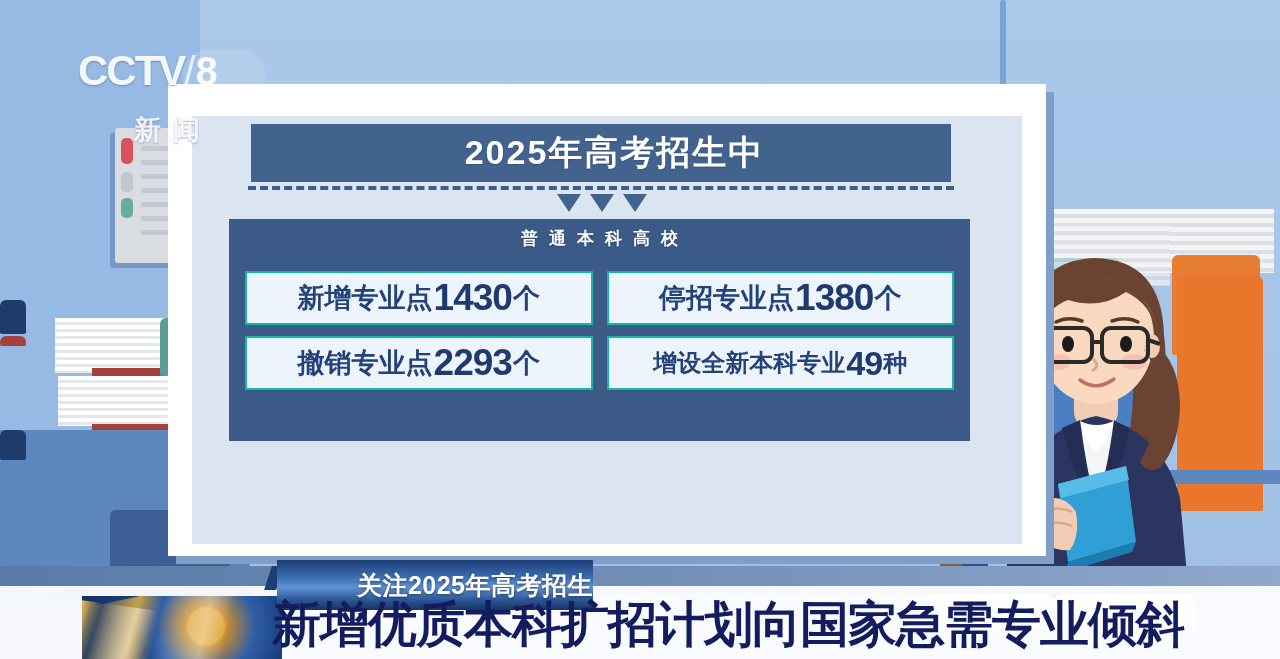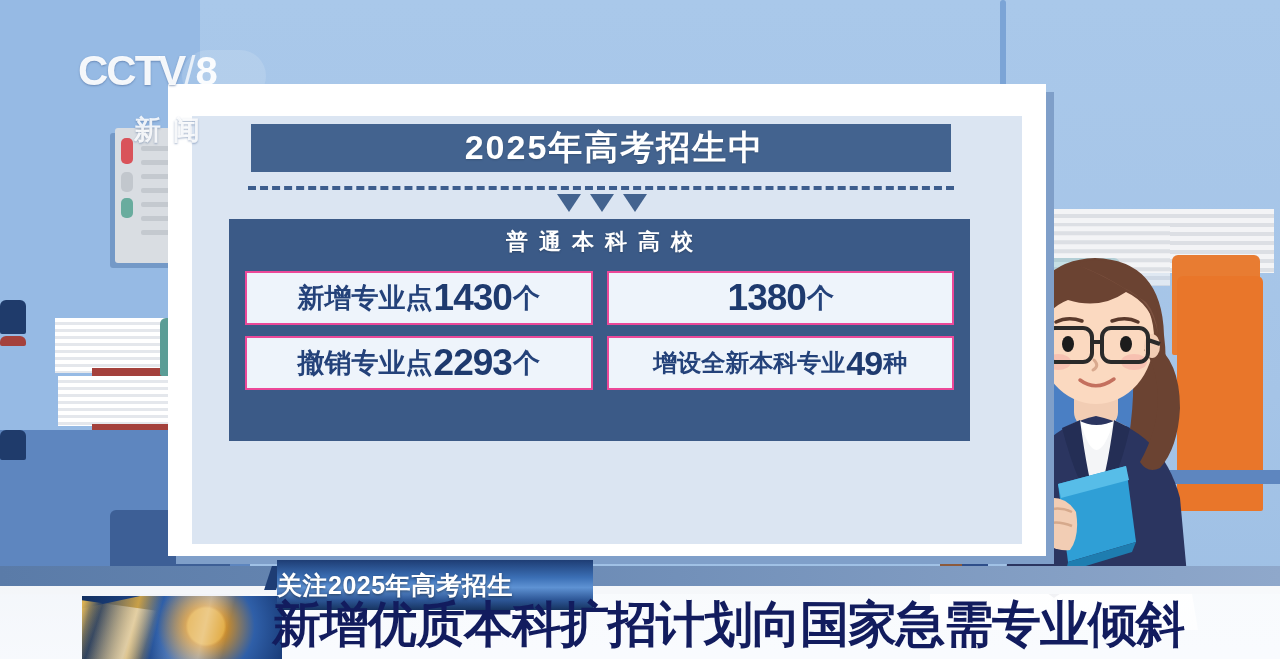--- a/index.html
+++ b/index.html
@@ -67,21 +67,21 @@
     position:absolute; left:168px; top:84px; width:878px; height:472px;
     background:#ffffff;
   }
   .inner {
     position:absolute; left:192px; top:116px; width:830px; height:428px;
     background:#dbe5f2;
   }
 
   
   .titlebar {
-    position:absolute; left:251px; top:124px; width:700px; height:48px;
+    position:absolute; left:251px; top:124px; width:700px; height:58px;
     background:#43638f;
     display:flex; align-items:center; justify-content:center;padding-left:27px;
   }
   .titlebar span {
     color:#ffffff; font-size:34px; font-weight:bold; letter-spacing:2px;
     text-shadow:0 1px 2px rgba(0,0,0,0.18);
   }
   .dashline {
     position:absolute; left:248px; top:186px; width:706px; height:0;
     border-top:4px dashed #3c5d8d;
@@ -97,31 +97,31 @@
   }
 
   
   .panel {
     position:absolute; left:229px; top:219px; width:741px; height:222px;
     background:#3b5a87;
   }
   .panel-head {
     position:absolute; left:0; top:8px; width:741px;
     text-align:center; color:#ffffff;
-    font-size:22px; font-weight:bold; letter-spacing:11px;
+    font-size:17px; font-weight:bold; letter-spacing:11px;
     text-indent:11px;
     text-shadow:0 1px 2px rgba(0,0,0,0.22);
   }
   .grid {
     position:absolute; left:16px; top:52px; width:709px;
     display:grid; grid-template-columns:1fr 1fr; gap:11px 14px;
   }
   .stat {
     height:54px; background:#eef4fb;
-    border:2px solid #ec4899;
+    border:2px solid #14b8a6;
     display:flex; align-items:center; justify-content:center;
     white-space:nowrap; overflow:hidden;
   }
   .stat .lbl {
     color:#24427a; font-size:27px; font-weight:bold; letter-spacing:0px;
   }
   .stat .num {
     color:#1e3a6e; font-size:37px; font-weight:bold;
     margin:0 1px; letter-spacing:-1px;
   }
@@ -157,21 +157,21 @@
   }
   .globe .sw2 {
     position:absolute; left:-20px; top:20px; width:260px; height:70px;
     background:linear-gradient(100deg,rgba(240,190,80,0.9) 0 6%,rgba(240,190,80,0) 13%,
                rgba(255,255,255,0.5) 26%,rgba(255,255,255,0) 33%);
     transform:rotate(8deg);
   }
   .kicker {
     position:absolute; left:277px; top:560px; width:316px; height:50px;
     background:linear-gradient(180deg,#1e3d74 0%,#3b6fb5 35%,#5e92d3 55%,#2d5696 80%,#16335f 100%);
-    display:flex; align-items:center; justify-content:flex-start;
+    display:flex; align-items:center; justify-content:flex-end;
   }
   .kicker span {
     color:#ffffff; font-size:25px; font-weight:bold; letter-spacing:0.5px;
     text-shadow:0 1px 3px rgba(0,0,0,0.45);
   }
   .kicker-tailL {
     position:absolute; left:268px; top:566px; width:12px; height:24px;
     background:#1e3d74; transform:skewX(-18deg);
   }
   .headline {
@@ -340,20 +340,21 @@
 
 <div class="panel">
   <div class="panel-head">普通本科高校</div>
   <div class="grid">
     <div class="stat">
       <span class="lbl">新增专业点</span>
         <span class="num">1430</span>
         <span class="unit">个</span>
     </div>
     <div class="stat">
+      <span class="lbl">停招专业点</span>
         <span class="num">1380</span>
         <span class="unit">个</span>
     </div>
     <div class="stat">
       <span class="lbl">撤销专业点</span>
         <span class="num">2293</span>
         <span class="unit">个</span>
     </div>
     <div class="stat small">
       <span class="lbl">增设全新本科专业</span>

